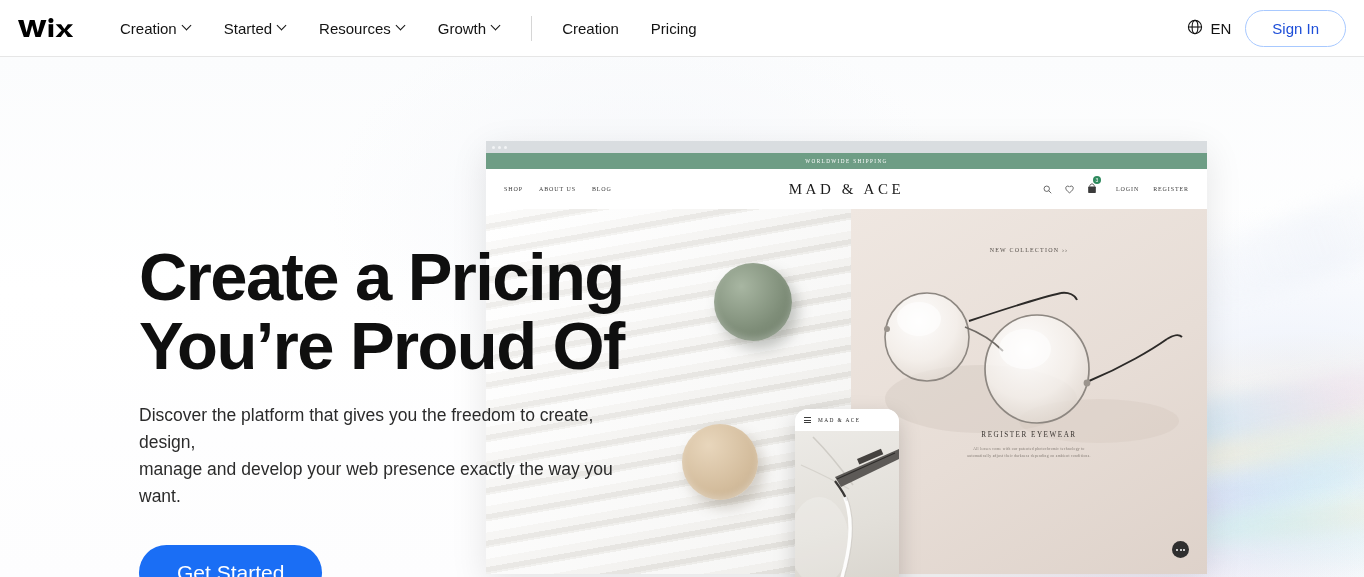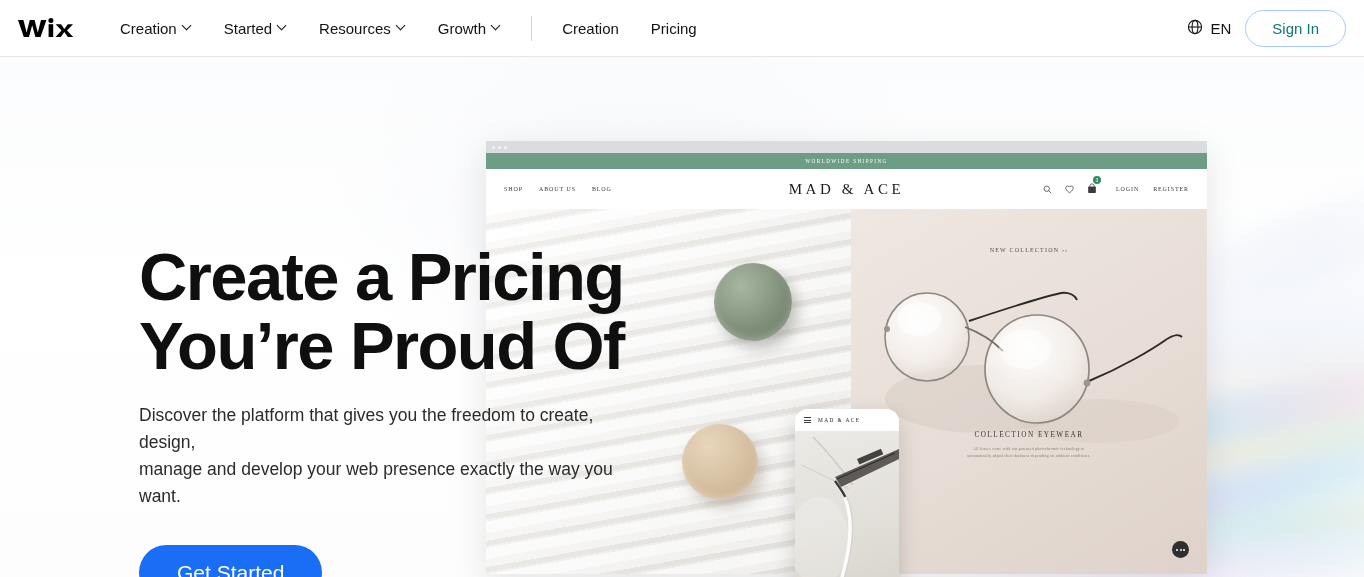--- a/index.html
+++ b/index.html
@@ -98,21 +98,21 @@
     display: flex;
     align-items: center;
     gap: 7px;
     font-size: 15px;
     color: #131313;
     cursor: pointer;
   }
 
   .signin {
     border: 1px solid #a8c9ff;
-    color: #0f766e;
+    color: #1d4ed8;
     background: #ffffff;
     border-radius: 22px;
     padding: 0 26px;
     height: 37px;
     line-height: 35px;
     font-size: 15px;
     cursor: pointer;
     white-space: nowrap;
   }
 
@@ -602,21 +602,21 @@
               <path d="M228 110 C262 96 292 78 306 68" fill="none" stroke="#2c2a28" stroke-width="1.9"></path>
               <path d="M306 68 C312 64 318 63 321 66" fill="none" stroke="#2c2a28" stroke-width="1.9"></path>
               <circle cx="26" cy="58" r="3" fill="#9b948d"></circle>
               <circle cx="226" cy="112" r="3.4" fill="#9b948d"></circle>
               <ellipse cx="58" cy="48" rx="22" ry="17" fill="#ffffff" opacity="0.6"></ellipse>
               <ellipse cx="164" cy="78" rx="26" ry="20" fill="#ffffff" opacity="0.55"></ellipse>
             </svg>
           </div>
 
           <div class="precision-block">
-            <div class="precision-title">COLLECTION EYEWEAR</div>
+            <div class="precision-title">REGISTER EYEWEAR</div>
             <div class="precision-desc" style="white-space: pre-line;">All lenses come with our patented photochromic technology to
 automatically adjust their darkness depending on ambient conditions.</div>
           </div>
 
           <div class="chat-widget">
             <i></i>
             <i></i>
             <i></i>
           </div>
         </div>

